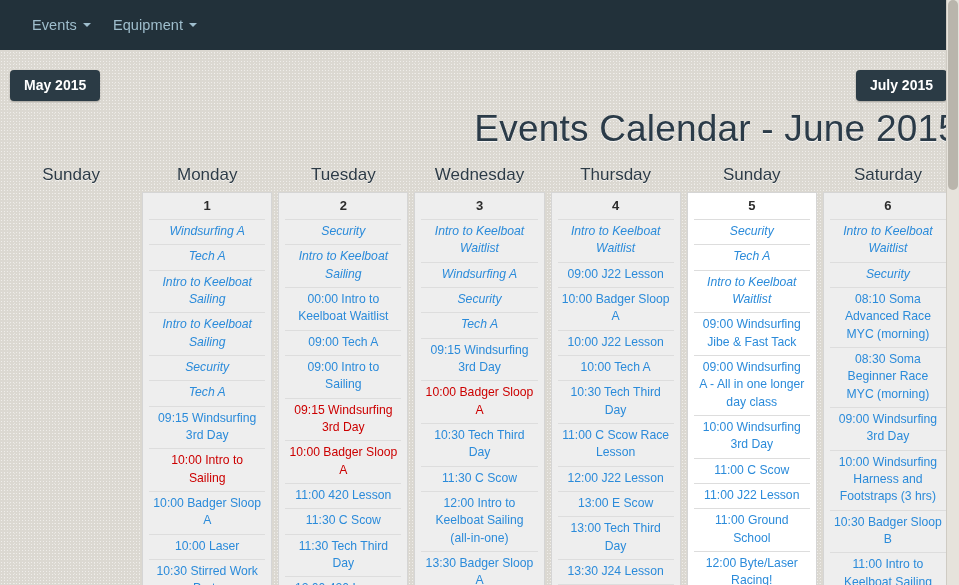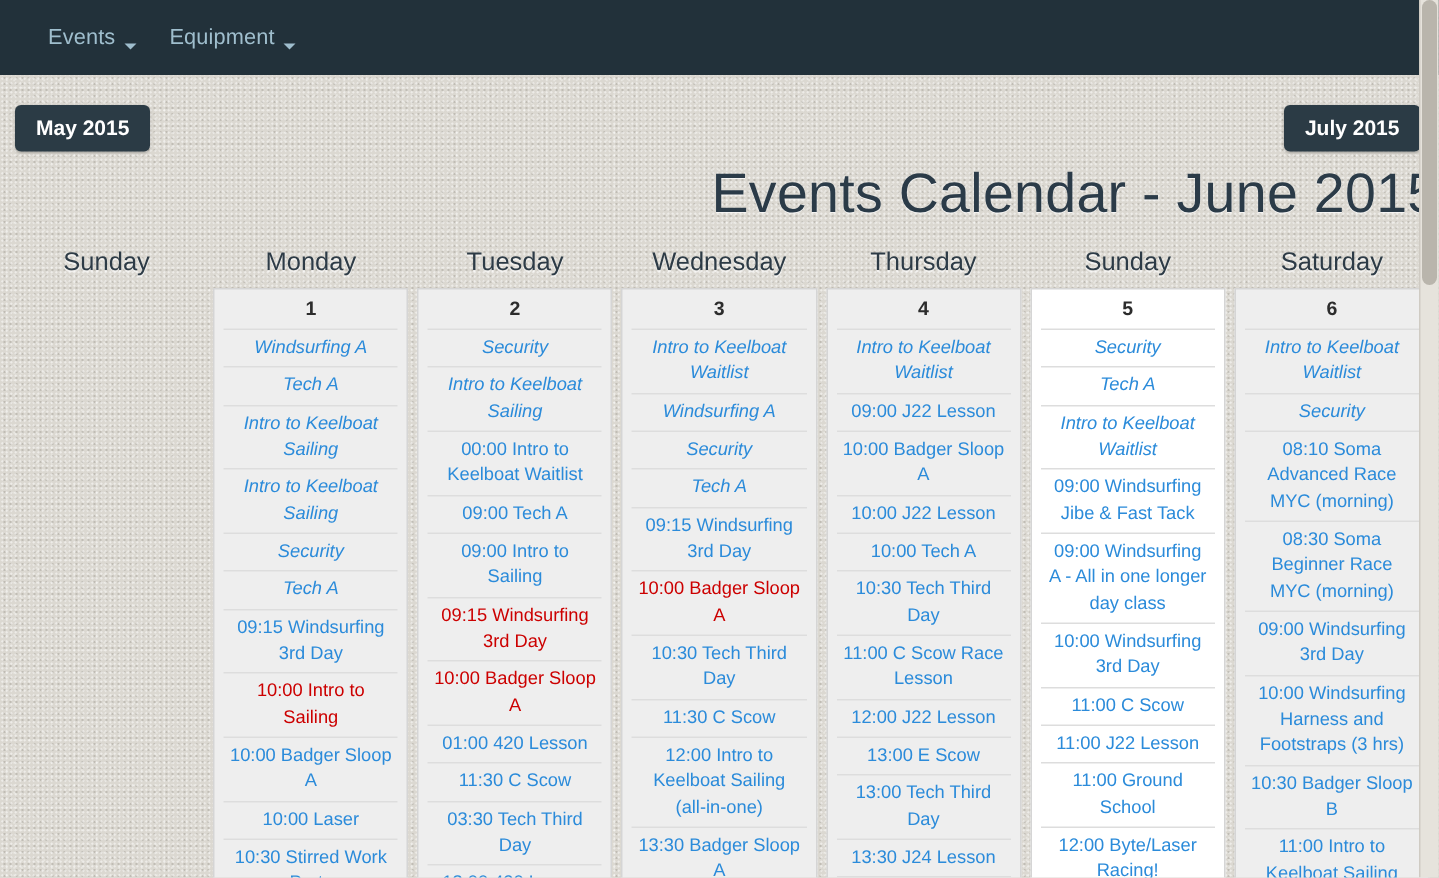--- a/index.html
+++ b/index.html
@@ -36,21 +36,21 @@
     display: flex;
     align-items: center;
     padding-left: 32px;
     box-sizing: border-box;
   }
   .nav-item {
     color: #9fbecd;
     font-size: 14.5px;
     margin-right: 22px;
     display: flex;
-    align-items: flex-end;
+    align-items: center;
     cursor: pointer;
     letter-spacing: .1px;
   }
   .caret {
     display: inline-block;
     width: 0; height: 0;
     margin-left: 6px;
     border-left: 4px solid transparent;
     border-right: 4px solid transparent;
     border-top: 4px solid #9fbecd;
@@ -221,23 +221,23 @@
           <td class="daycell has-content">
             <div class="cell-inner">
               <div class="daynum">2</div>
               <div class="ev pending">Security</div>
               <div class="ev pending">Intro to Keelboat Sailing</div>
               <div class="ev">00:00 Intro to Keelboat Waitlist</div>
               <div class="ev">09:00 Tech A</div>
               <div class="ev">09:00 Intro to Sailing</div>
               <div class="ev red">09:15 Windsurfing 3rd Day</div>
               <div class="ev red">10:00 Badger Sloop A</div>
-              <div class="ev">01:00 420 Lesson</div>
+              <div class="ev">11:00 420 Lesson</div>
               <div class="ev">11:30 C Scow</div>
-              <div class="ev">03:30 Tech Third Day</div>
+              <div class="ev">11:30 Tech Third Day</div>
               <div class="ev">13:00 420 Lesson</div>
             </div>
           </td>
           <td class="daycell has-content">
             <div class="cell-inner">
               <div class="daynum">3</div>
               <div class="ev pending">Intro to Keelboat Waitlist</div>
               <div class="ev pending">Windsurfing A</div>
               <div class="ev pending">Security</div>
               <div class="ev pending">Tech A</div>

